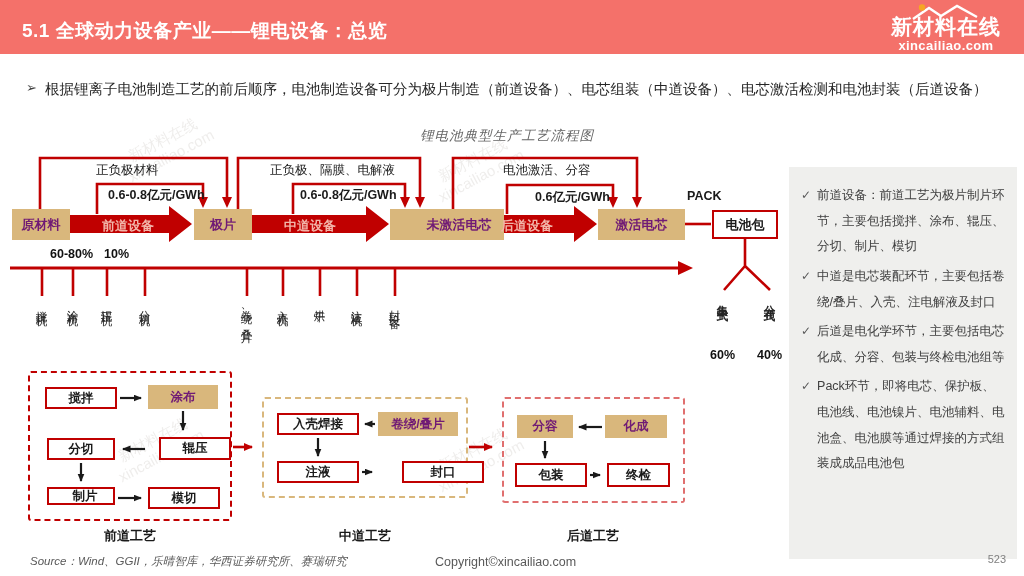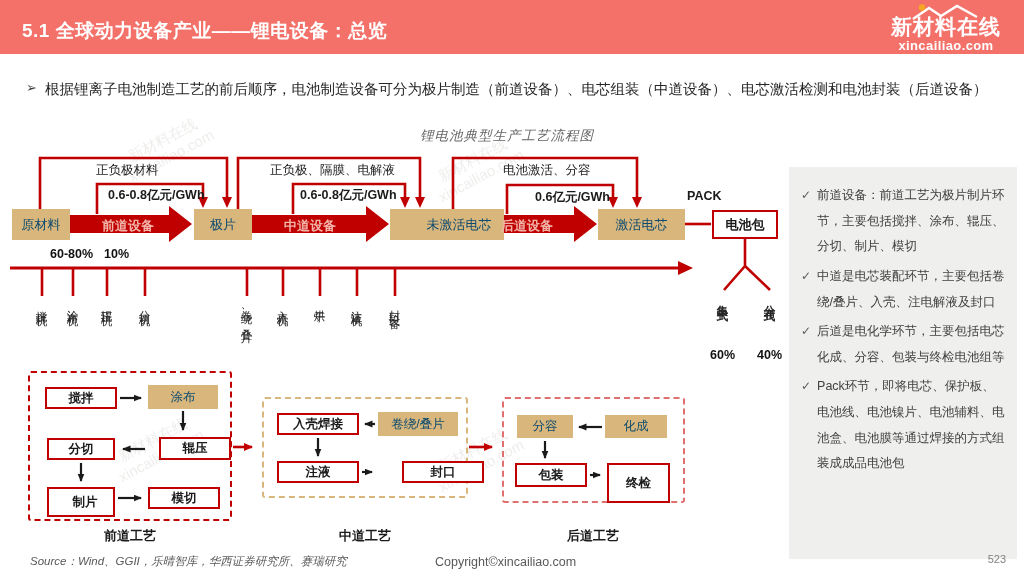--- a/index.html
+++ b/index.html
@@ -12,21 +12,21 @@
   .hdr-title{position:absolute;left:22px;top:0;height:62px;display:flex;align-items:center;
              color:#ffffff;font-size:19px;font-weight:bold;letter-spacing:.5px;}
   .logo{position:absolute;right:12px;top:4px;width:132px;color:#fff;text-align:center;}
   .logo-name{font-size:21px;font-weight:bold;letter-spacing:1px;line-height:1.05;}
   .logo-dom{font-size:13px;font-weight:bold;letter-spacing:.4px;}
   
   .intro{position:absolute;left:26px;top:76px;width:966px;display:flex;color:#262626;}
   .intro .bl{font-size:13px;margin:4px 8px 0 0;color:#404040;}
   .intro .tx{font-size:14.5px;line-height:1.92;font-weight:500;}
   
-  .tanbox{background:#D9B77C;color:#0c4a6e;font-weight:normal;font-size:13px;}
+  .tanbox{background:#D9B77C;color:#701a75;font-weight:bold;font-size:13px;}
   .whitebox{background:#fff;border:2.5px solid #C00000;color:#1a1a1a;font-weight:bold;font-size:12.5px;box-sizing:border-box;}
   .flow-title{position:absolute;left:420px;top:127px;font-size:13.5px;font-style:italic;
               color:#666;letter-spacing:1px;font-family:"Liberation Serif","DejaVu Serif",serif;}
   .anno{position:absolute;font-size:12.5px;color:#1a1a1a;white-space:nowrap;}
   .cost{font-weight:600;}
   .arrlab{position:absolute;color:#F2B4A8;font-weight:bold;font-size:13px;white-space:nowrap;}
   .vlab{position:absolute;writing-mode:vertical-rl;text-orientation:upright;font-size:11.5px;
         color:#262626;letter-spacing:2.5px;line-height:1;}
   .vlab.b{font-weight:600;}
   .pct{font-weight:bold;font-size:12.5px;color:#111;}
@@ -181,36 +181,36 @@
   <div class="vlab b" style="left:716px;top:296px;">集中式</div>
   <div class="vlab b" style="left:763px;top:296px;">分布式</div>
   <div class="abs pct" style="left:710px;top:348px;">60%</div>
   <div class="abs pct" style="left:757px;top:348px;">40%</div>
 
   <div class="dash" style="left:28px;top:371px;width:204px;height:150px;"></div>
   <div class="abs ctr whitebox" style="left:45px;top:387px;width:72px;height:22px;">搅拌</div>
   <div class="abs ctr tanbox" style="left:148px;top:385px;width:70px;height:24px;font-size:12.5px;">涂布</div>
   <div class="abs ctr whitebox" style="left:47px;top:438px;width:68px;height:22px;">分切</div>
   <div class="abs ctr whitebox" style="left:148px;top:437px;width:72px;height:23px;margin-left:11px;">辊压</div>
-  <div class="abs ctr whitebox" style="left:47px;top:487px;width:68px;height:30px;padding-left:8px;">制片</div>
+  <div class="abs ctr whitebox" style="left:47px;top:487px;width:68px;height:18px;padding-left:8px;">制片</div>
   <div class="abs ctr whitebox" style="left:148px;top:487px;width:72px;height:22px;">模切</div>
   <div class="sec-lab" style="left:104px;top:527px;">前道工艺</div>
 
   <div class="dash tan" style="left:262px;top:397px;width:206px;height:101px;"></div>
   <div class="abs ctr whitebox" style="left:277px;top:413px;width:82px;height:22px;">入壳焊接</div>
   <div class="abs ctr tanbox" style="left:378px;top:412px;width:80px;height:24px;font-size:12.5px;">卷绕/叠片</div>
   <div class="abs ctr whitebox" style="left:277px;top:461px;width:82px;height:22px;">注液</div>
   <div class="abs ctr whitebox" style="left:378px;top:461px;width:82px;height:22px;margin-left:24px;">封口</div>
   <div class="sec-lab" style="left:339px;top:527px;">中道工艺</div>
 
   <div class="dash lred" style="left:502px;top:397px;width:183px;height:106px;"></div>
   <div class="abs ctr tanbox" style="left:517px;top:415px;width:56px;height:23px;font-size:12.5px;">分容</div>
   <div class="abs ctr tanbox" style="left:605px;top:415px;width:62px;height:23px;font-size:12.5px;">化成</div>
   <div class="abs ctr whitebox" style="left:515px;top:463px;width:72px;height:24px;">包装</div>
-  <div class="abs ctr whitebox" style="left:607px;top:463px;width:63px;height:40px;">终检</div>
+  <div class="abs ctr whitebox" style="left:607px;top:463px;width:63px;height:24px;">终检</div>
   <div class="sec-lab" style="left:567px;top:527px;">后道工艺</div>
 
   <div class="sidebar">
     <div class="sb-item">
       <span class="ck">✓</span>
       <span>前道设备：前道工艺为极片制片环节，主要包括搅拌、涂布、辊压、分切、制片、模切</span>
     </div>
     <div class="sb-item">
       <span class="ck">✓</span>
       <span>中道是电芯装配环节，主要包括卷绕/叠片、入壳、注电解液及封口</span>

